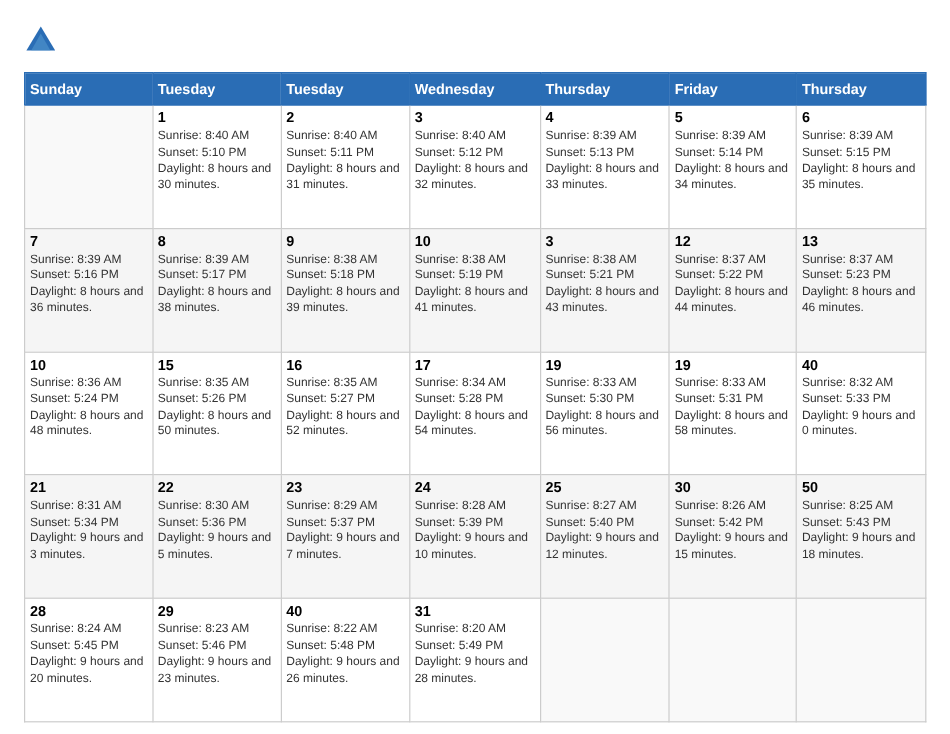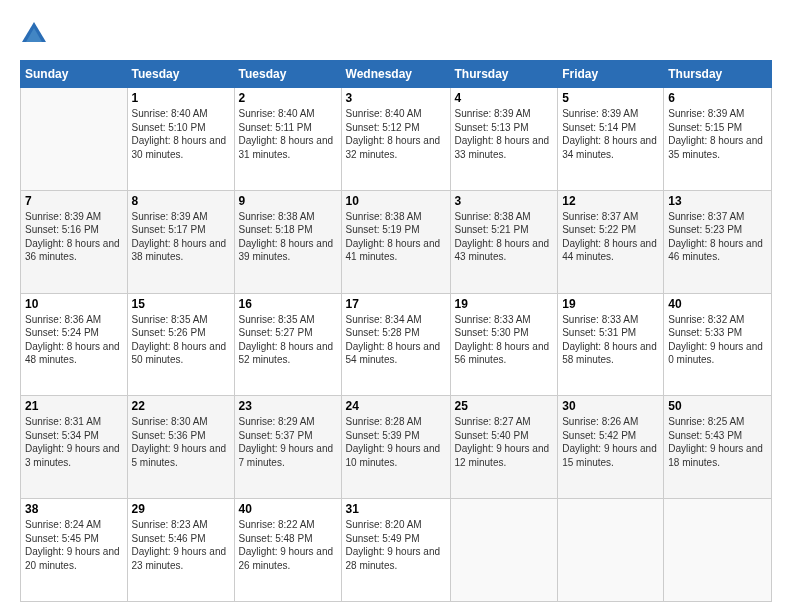--- a/index.html
+++ b/index.html
@@ -249,21 +249,21 @@
             <span class="cell-date">30</span>
             <div class="cell-info">Sunrise: 8:26 AM<br>Sunset: 5:42 PM<br>Daylight: 9 hours and 15 minutes.</div>
           </td>
           <td>
             <span class="cell-date">50</span>
             <div class="cell-info">Sunrise: 8:25 AM<br>Sunset: 5:43 PM<br>Daylight: 9 hours and 18 minutes.</div>
           </td>
         </tr>
         <tr class="row-odd">
           <td>
-            <span class="cell-date">38</span>
+            <span class="cell-date">28</span>
             <div class="cell-info">Sunrise: 8:24 AM<br>Sunset: 5:45 PM<br>Daylight: 9 hours and 20 minutes.</div>
           </td>
           <td>
             <span class="cell-date">29</span>
             <div class="cell-info">Sunrise: 8:23 AM<br>Sunset: 5:46 PM<br>Daylight: 9 hours and 23 minutes.</div>
           </td>
           <td>
             <span class="cell-date">40</span>
             <div class="cell-info">Sunrise: 8:22 AM<br>Sunset: 5:48 PM<br>Daylight: 9 hours and 26 minutes.</div>
           </td>

